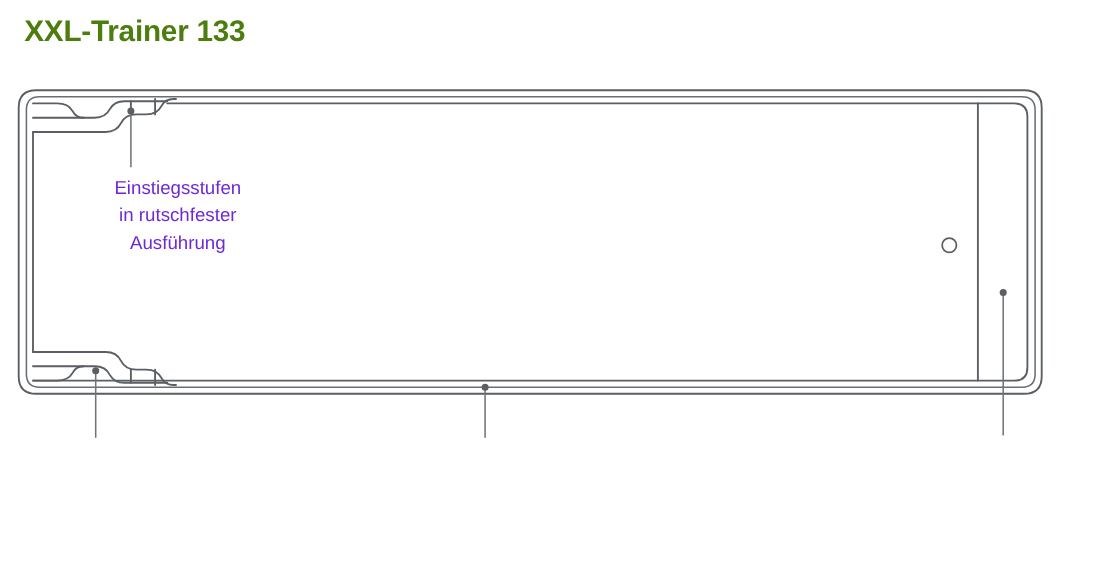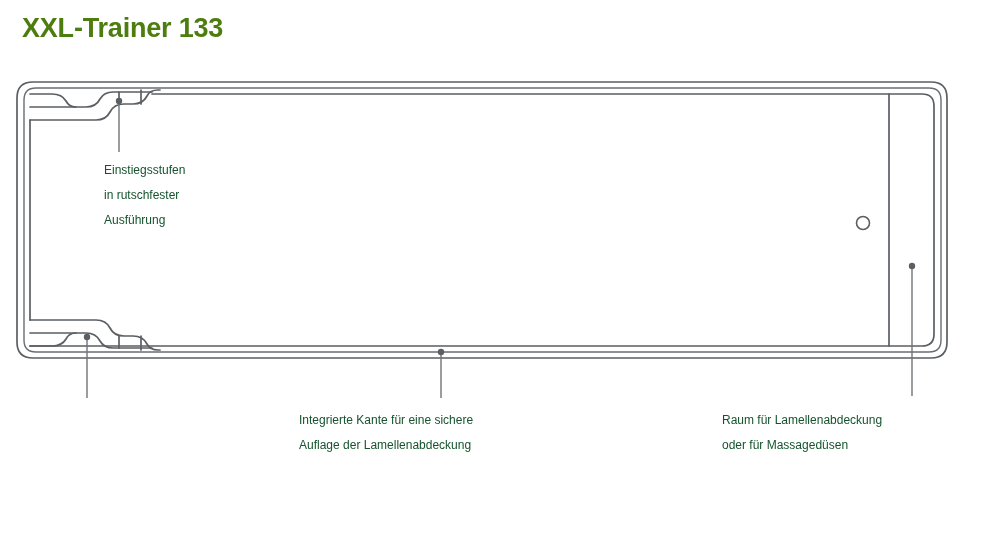--- a/index.html
+++ b/index.html
@@ -68,24 +68,25 @@
     fill: #5b5f63;
   }
   .jet-circle {
     fill: none;
     stroke: #5b5f63;
     stroke-width: 1.6;
   }
 
   .caption {
     position: absolute;
-    color: #14532d;
-    font-size: 12px;
+    color: #6d28d9;
+    font-size: 17px;
     line-height: 25px;
     white-space: pre-line;
+    text-align: center;
   }
   #caption-steps      { left: 104px; top: 158px; }
   #caption-relax      { left: 82px;  top: 408px; }
   #caption-edge       { left: 299px; top: 408px; }
   #caption-cover      { left: 722px; top: 408px; }
 </style>
 </head>
 <body>
 
 <div id="page-title">XXL-Trainer 133</div>
@@ -144,19 +145,15 @@
       <circle class="leader-dot" cx="912" cy="266" r="3.2"></circle>
     </g>
 
   </svg>
 
   <div class="caption" id="caption-steps">Einstiegsstufen
 in rutschfester
 Ausführung</div>
 
 
-  <div class="caption" id="caption-edge">Integrierte Kante für eine sichere
-Auflage der Lamellenabdeckung</div>
 
-  <div class="caption" id="caption-cover">Raum für Lamellenabdeckung
-oder für Massagedüsen</div>
 
 </div>
 
 </body></html>

